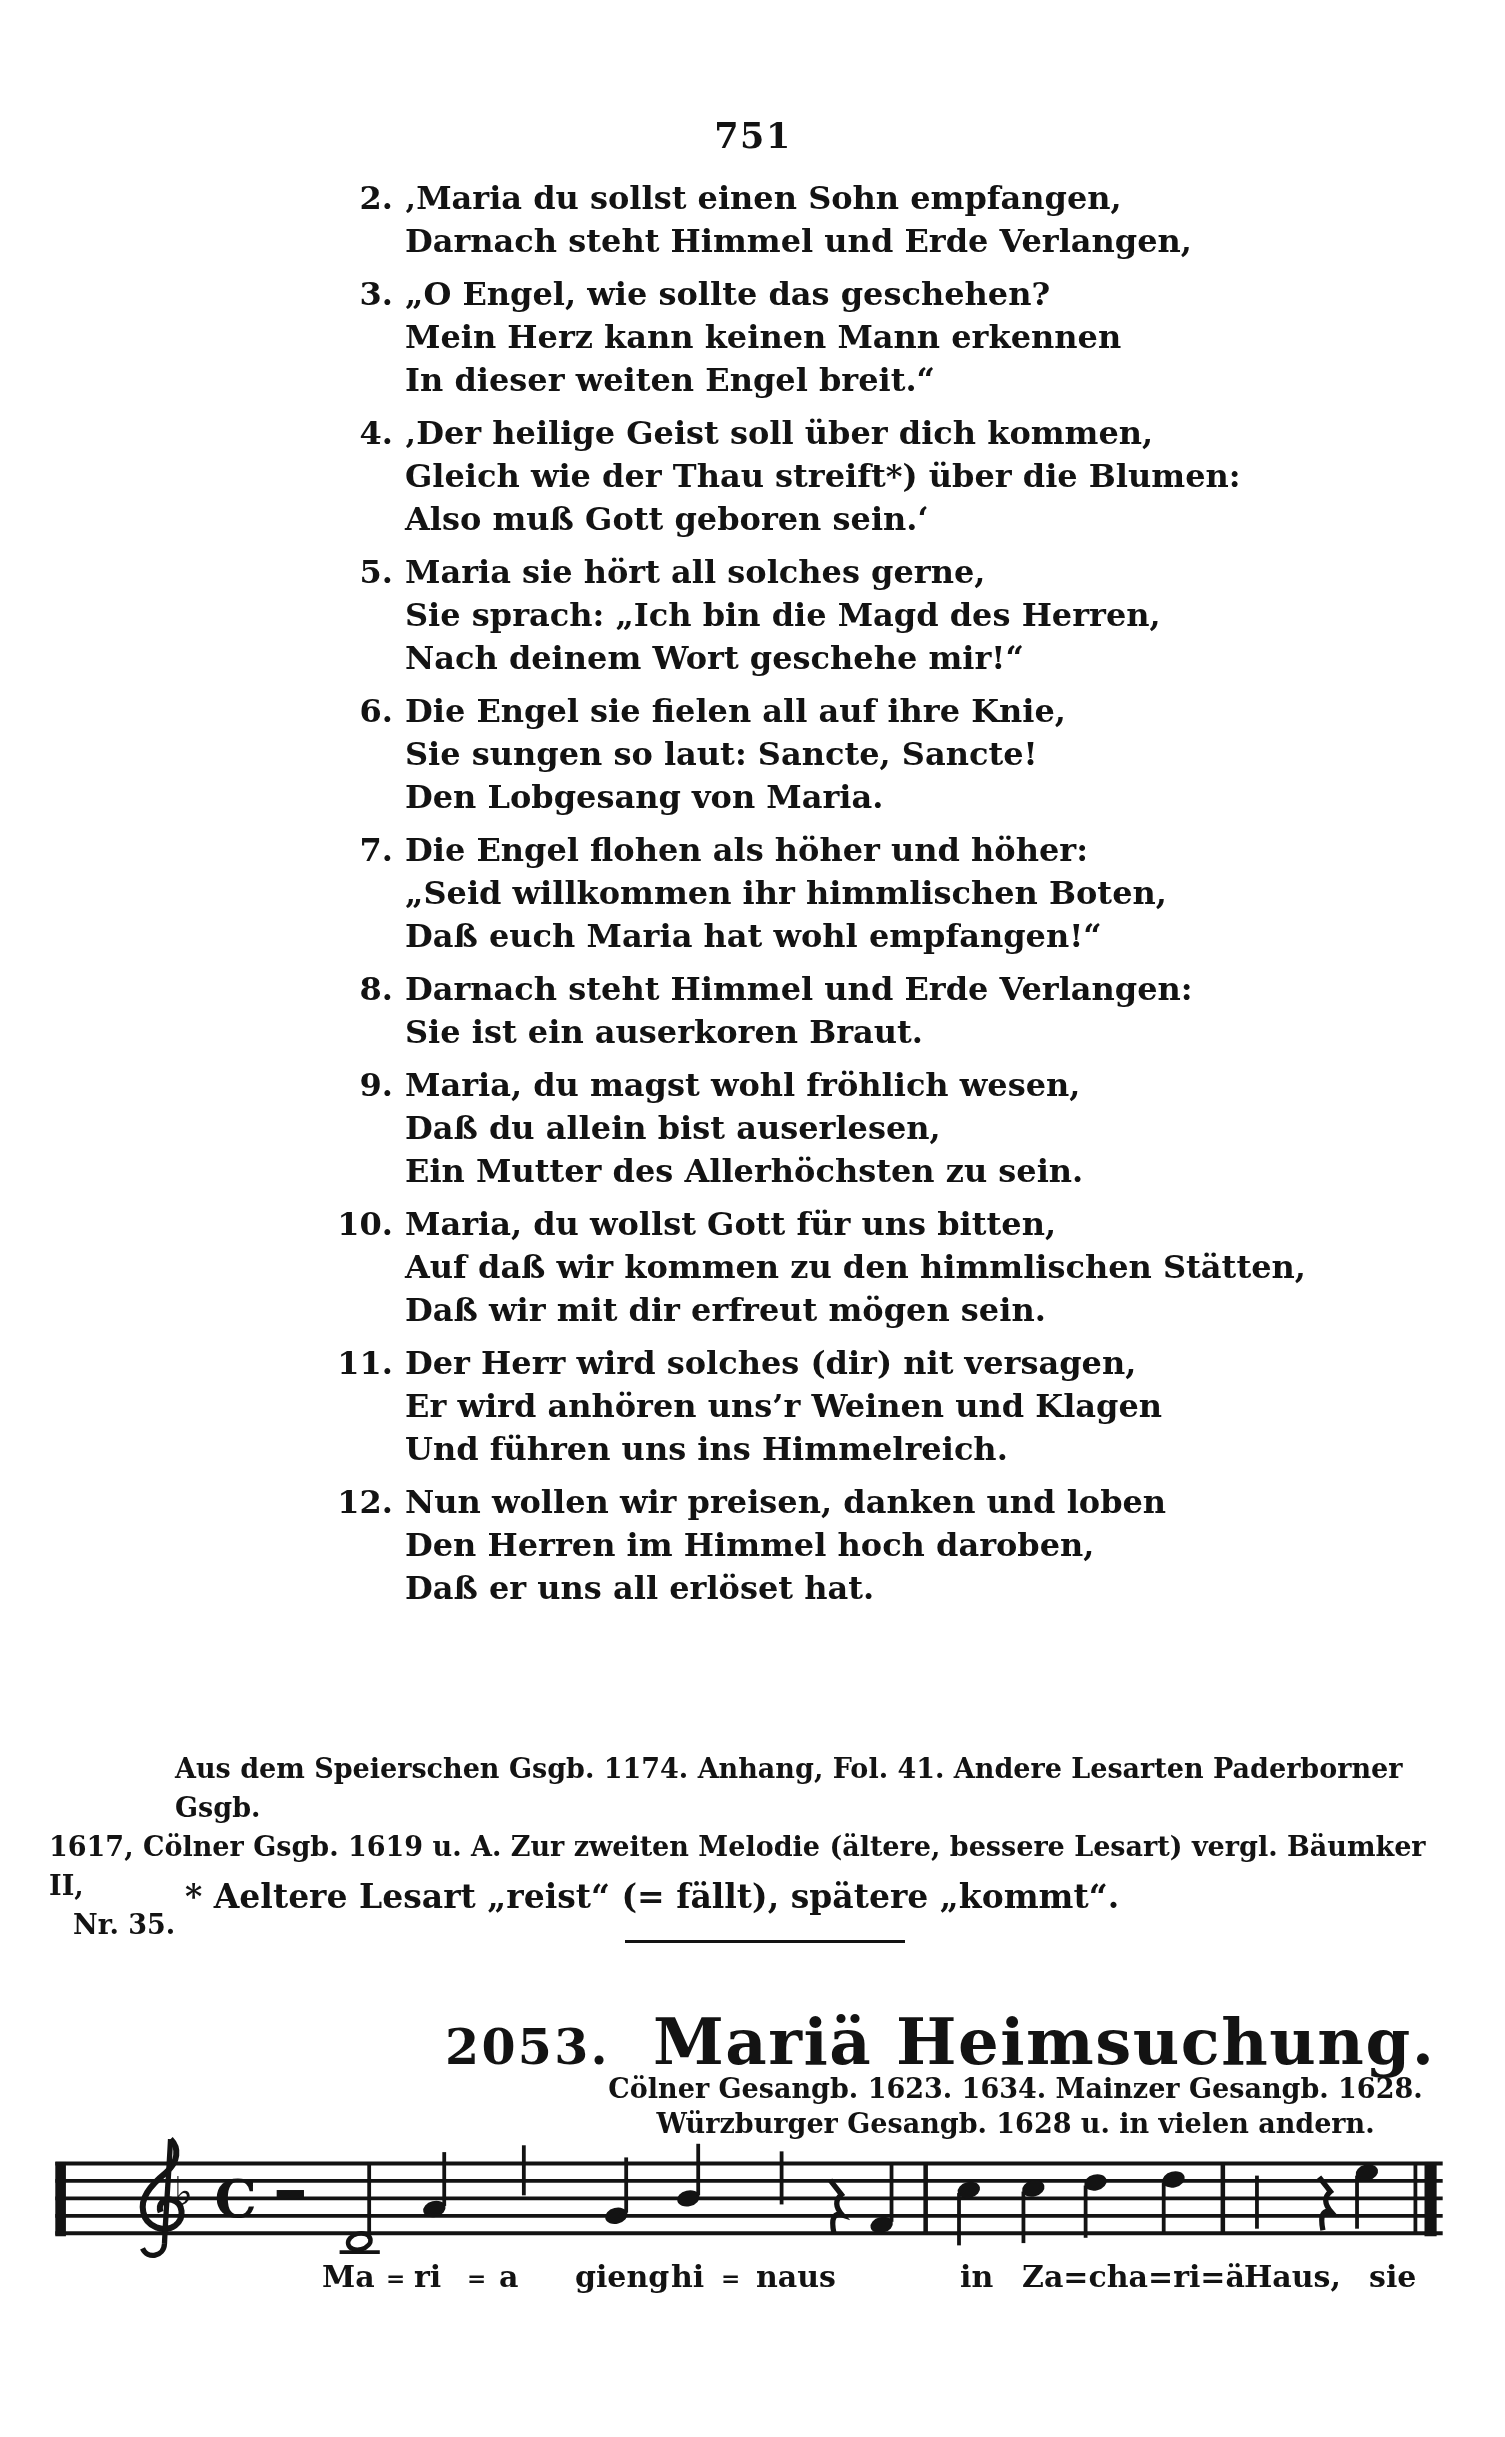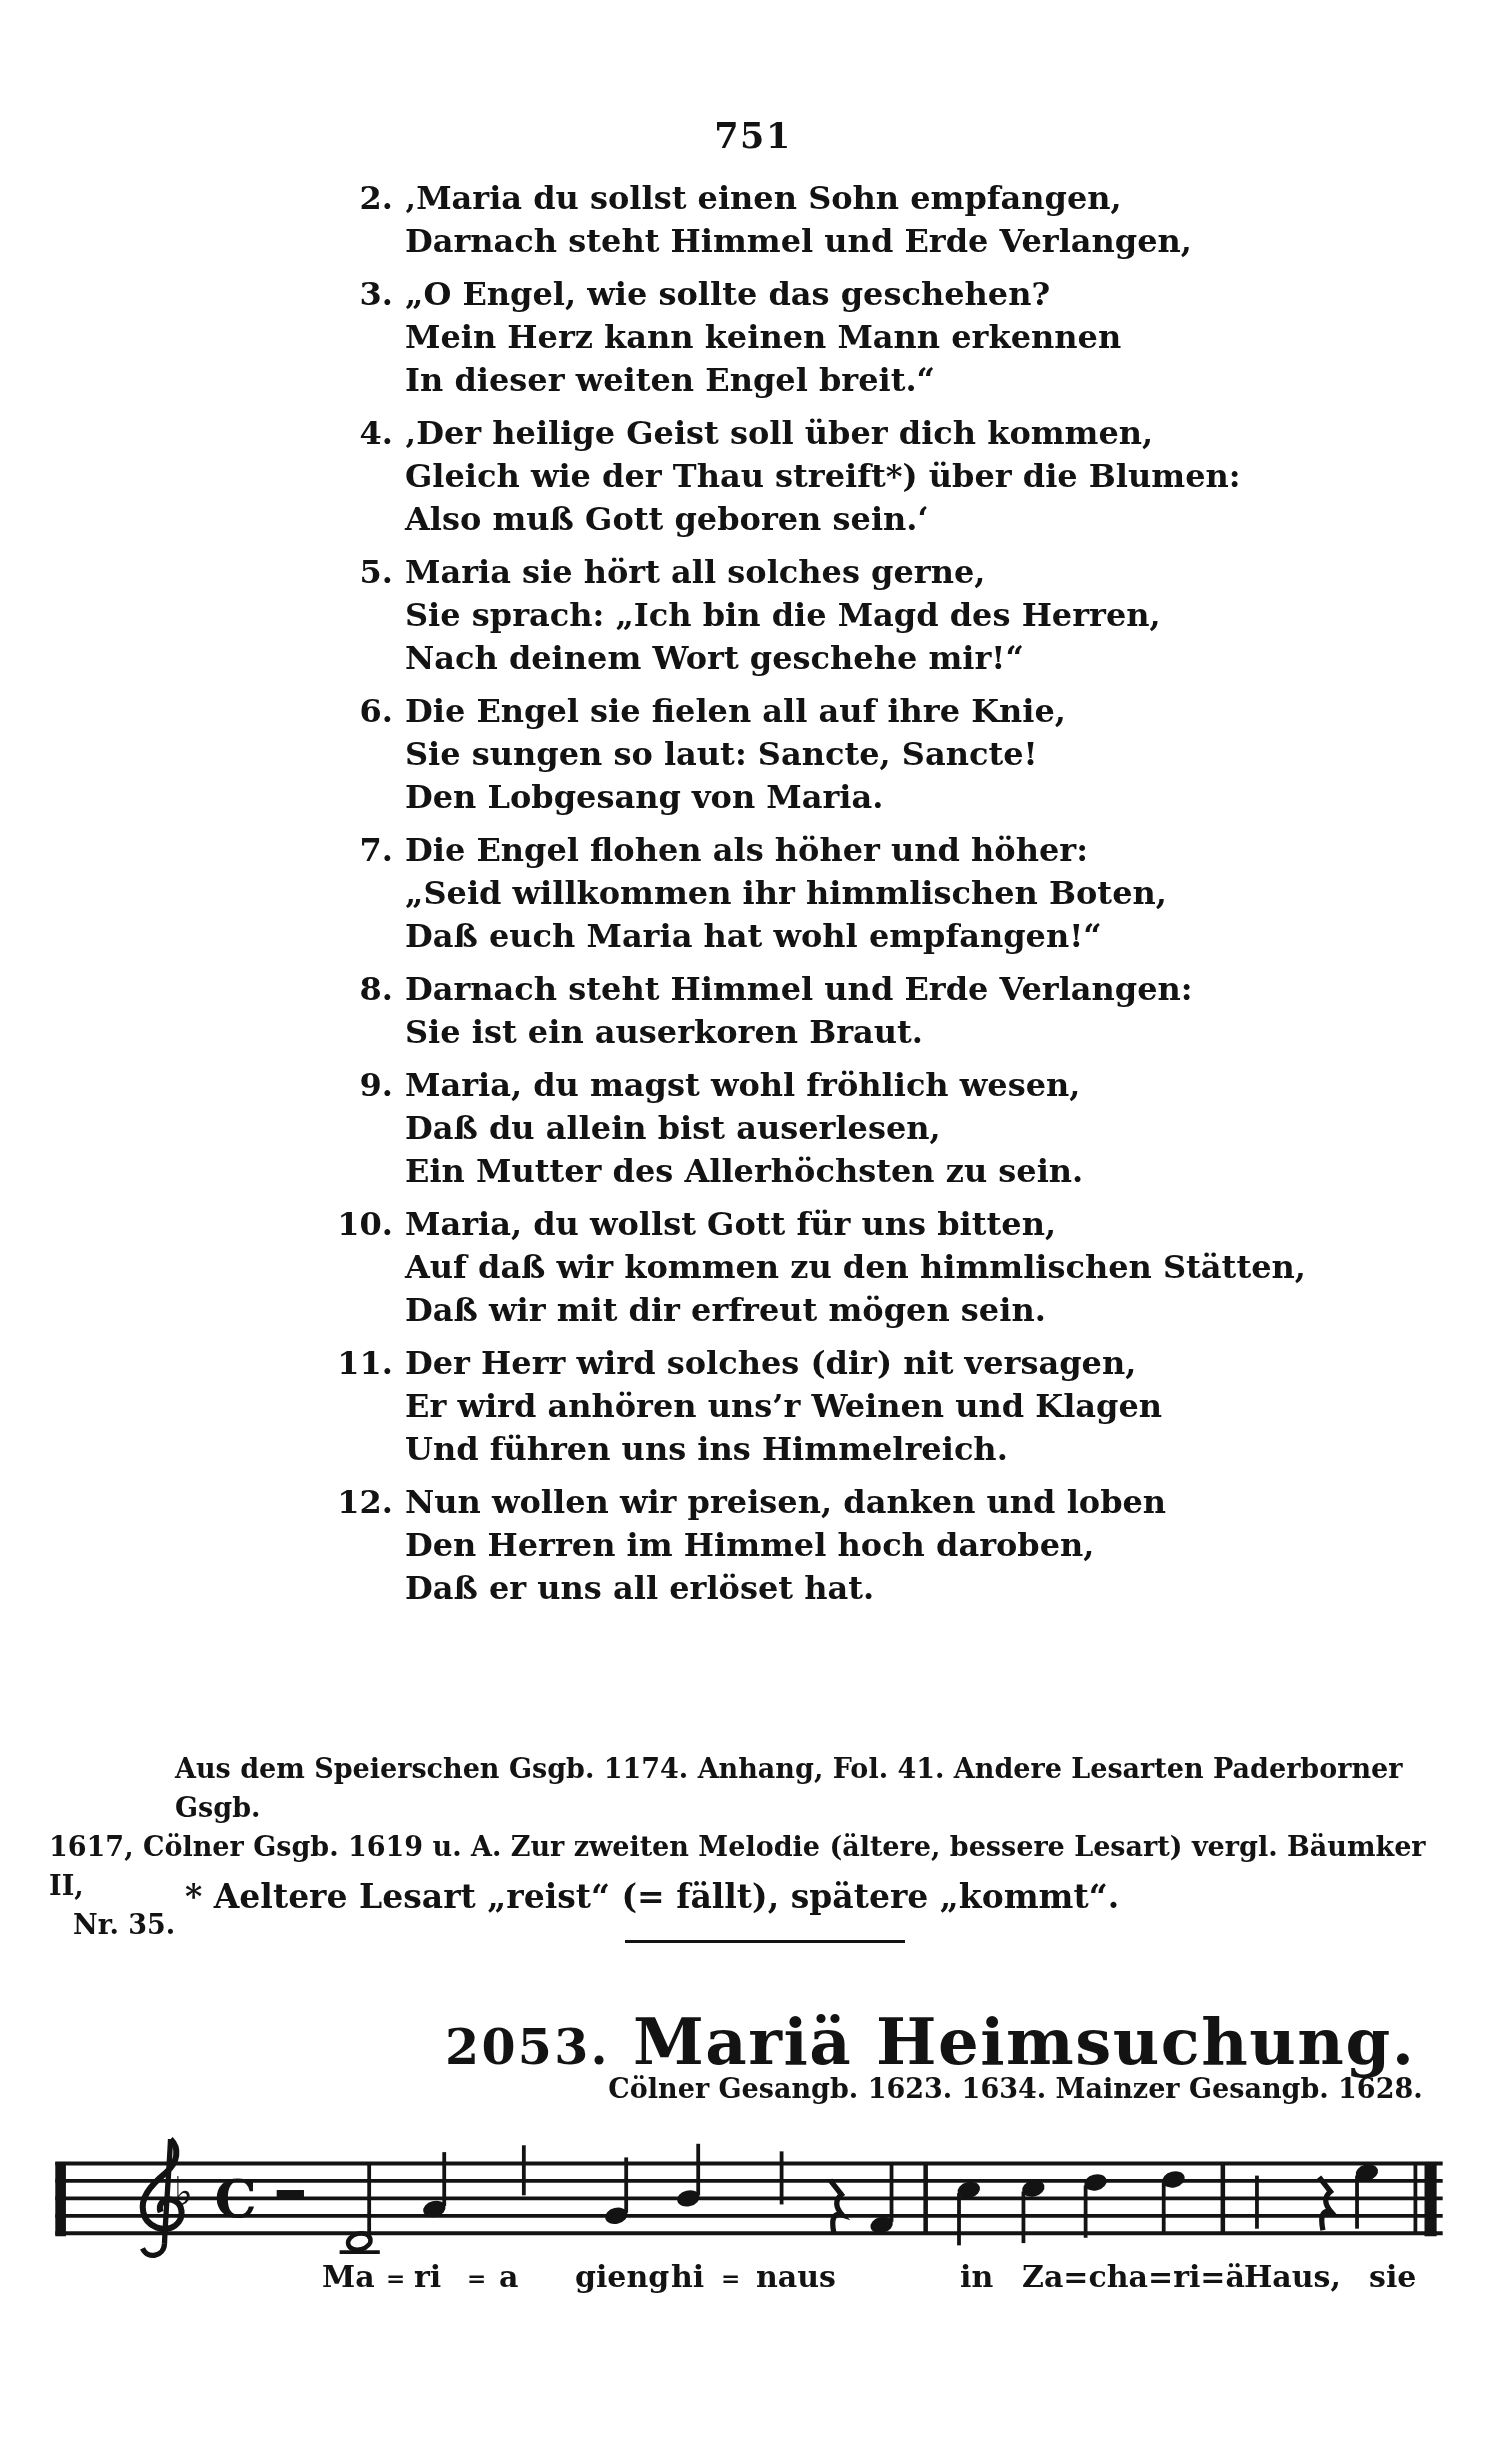--- a/index.html
+++ b/index.html
@@ -19,21 +19,21 @@
         font-size:32px;line-height:43px;}
   .vlines{flex:1;}
   .vline{display:block;font-size:32px;line-height:43px;white-space:nowrap;}
   .source-note{position:absolute;top:1749px;left:49px;width:1411px;}
   .sn{font-size:27px;line-height:39px;}
   .sn1{padding-left:126px;}
   .sn3{padding-left:24px;}
   .footnote{position:absolute;top:1877px;left:185px;font-size:33px;}
   .divider{position:absolute;top:1940px;left:625px;width:280px;height:0;
            border-top:3.8px solid #131313;}
-  .heading{position:absolute;top:2004px;left:445px;display:flex;gap:23px;
+  .heading{position:absolute;top:2004px;left:445px;display:flex;gap:43px;
            align-items:baseline;}
   .hnum{font-size:49px;letter-spacing:2.3px;}
   .htitle{font-size:64px;letter-spacing:1.5px;}
   .hsources{position:absolute;top:2071px;left:525px;width:981px;
             text-align:center;}
   .hsources div{font-size:27px;line-height:35px;}
   .staff{position:absolute;top:2118px;left:53px;}
   .staff line, .staff path{stroke:#131313;}
   .staff .nh{stroke:#131313;}
   .tsig{font-family:"DejaVu Serif",serif;font-weight:bold;}
@@ -161,20 +161,21 @@
 
   <div class="divider"></div>
 
   <div class="heading">
     <span class="hnum">2053.</span>
     <span class="htitle">Mariä Heimsuchung.</span>
   </div>
 
   <div class="hsources">
     <div>Cölner Gesangb. 1623. 1634.  Mainzer Gesangb. 1628.</div>
+    <div>Würzburger Gesangb. 1628 u. in vielen andern.</div>
   </div>
 
   <svg class="staff" width="1392" height="163" viewBox="0 0 1830 215">
 
     <g>
       <line x1="0" y1="60" x2="1830" y2="60" stroke-width="5"></line>
       <line x1="0" y1="83" x2="1830" y2="83" stroke-width="5"></line>
       <line x1="0" y1="106" x2="1830" y2="106" stroke-width="5"></line>
       <line x1="0" y1="129" x2="1830" y2="129" stroke-width="5"></line>
       <line x1="0" y1="152" x2="1830" y2="152" stroke-width="5"></line>

